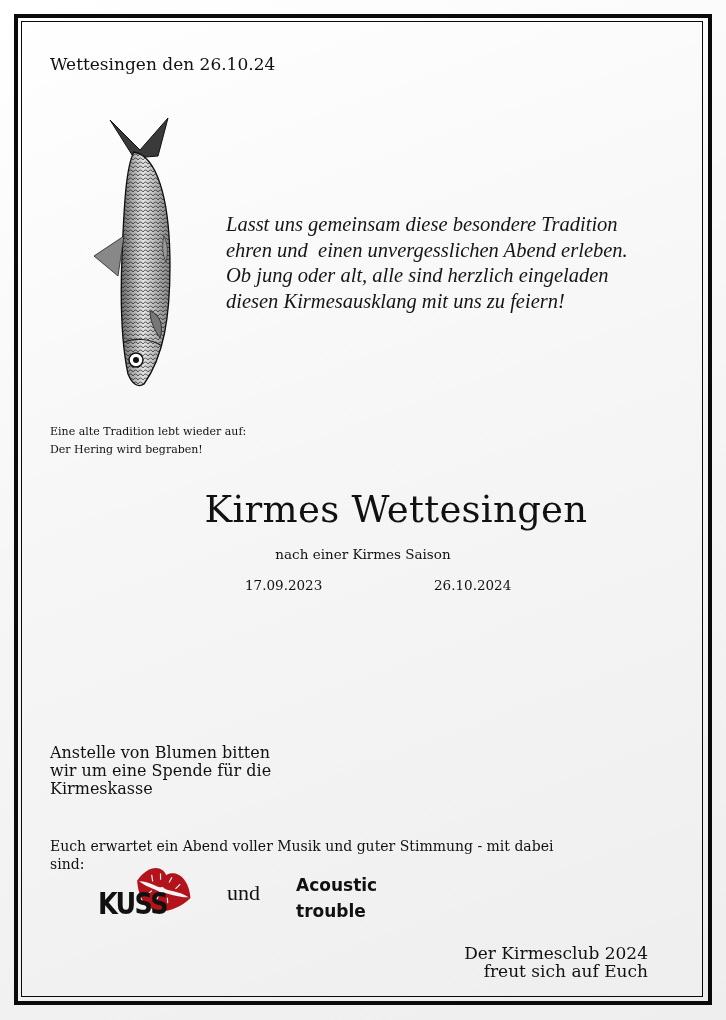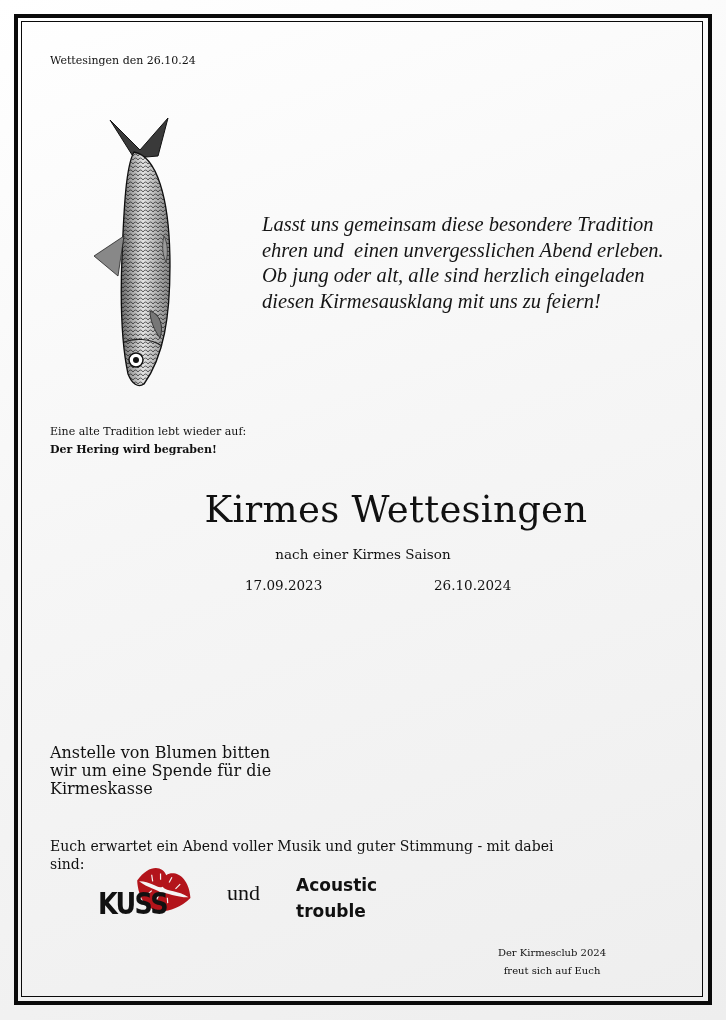--- a/index.html
+++ b/index.html
@@ -15,28 +15,28 @@
   }
   .frame-outer {
     position: absolute; left: 14px; top: 14px; width: 690px; height: 983px;
     border: 4px solid #0a0a0a;
   }
   .frame-inner {
     position: absolute; left: 21px; top: 21px; width: 680px; height: 974px;
     border: 1.5px solid #0a0a0a;
   }
   .abs { position: absolute; }
-  .dateline { left: 50px; top: 54px; font-size: 11px; }
+  .dateline { left: 50px; top: 54px; font-size: 17px; }
   .fish { left: 88px; top: 116px; width: 110px; height: 275px; }
   .invite {
     left: 226px; top: 212px; font-family: "Liberation Serif", serif; font-style: italic;
-    font-size: 20.5px; line-height: 25.5px; white-space: pre; color: #151515; margin-left: 36px;
+    font-size: 20.5px; line-height: 25.5px; white-space: pre; color: #151515;
   }
   .tradition { left: 50px; top: 423px; font-size: 11px; line-height: 18px; }
-  .tradition .b { font-weight: bold; }
+  .tradition .b { font-weight: normal; }
   .title {
     left: 0; width: 726px; top: 488px; text-align: center;
     font-size: 37px; letter-spacing: 0.3px; padding-left: 33px;
   }
   .subtitle { left: 0; width: 726px; top: 546px; text-align: center; font-size: 13.5px; }
   .d1 { left: 245px; top: 577px; font-size: 13.5px; }
   .d2 { left: 406px; top: 577px; font-size: 13.5px; margin-left: 28px; }
   .event {
     left: 0; width: 726px; top: 619px; text-align: center;
     font-size: 15.5px; line-height: 24px;
@@ -48,22 +48,22 @@
     position: absolute; left: 0; top: 26px; font-family: "DejaVu Sans", sans-serif;
     font-weight: bold; font-size: 30px; letter-spacing: -2px; color: #111;
     transform: scaleX(0.85); transform-origin: left;
   }
   .und { left: 227px; top: 880px; font-size: 22px; font-family: "Liberation Serif", serif; }
   .acoustic {
     left: 296px; top: 872px; font-family: "DejaVu Sans", sans-serif; font-weight: bold;
     font-size: 17px; line-height: 26px; color: #111;
   }
   .club {
-    left: 440px; top: 944px; width: 224px; text-align: center;
-    font-size: 10px; line-height: 18px;
+    left: 424px; top: 944px; width: 224px; text-align: right;
+    font-size: 17px; line-height: 18px;
   }
 </style>
 </head>
 <body>
 
 <div class="page">
   <div class="frame-outer"></div>
   <div class="frame-inner"></div>
 
   <div class="abs dateline">Wettesingen den 26.10.24</div>

